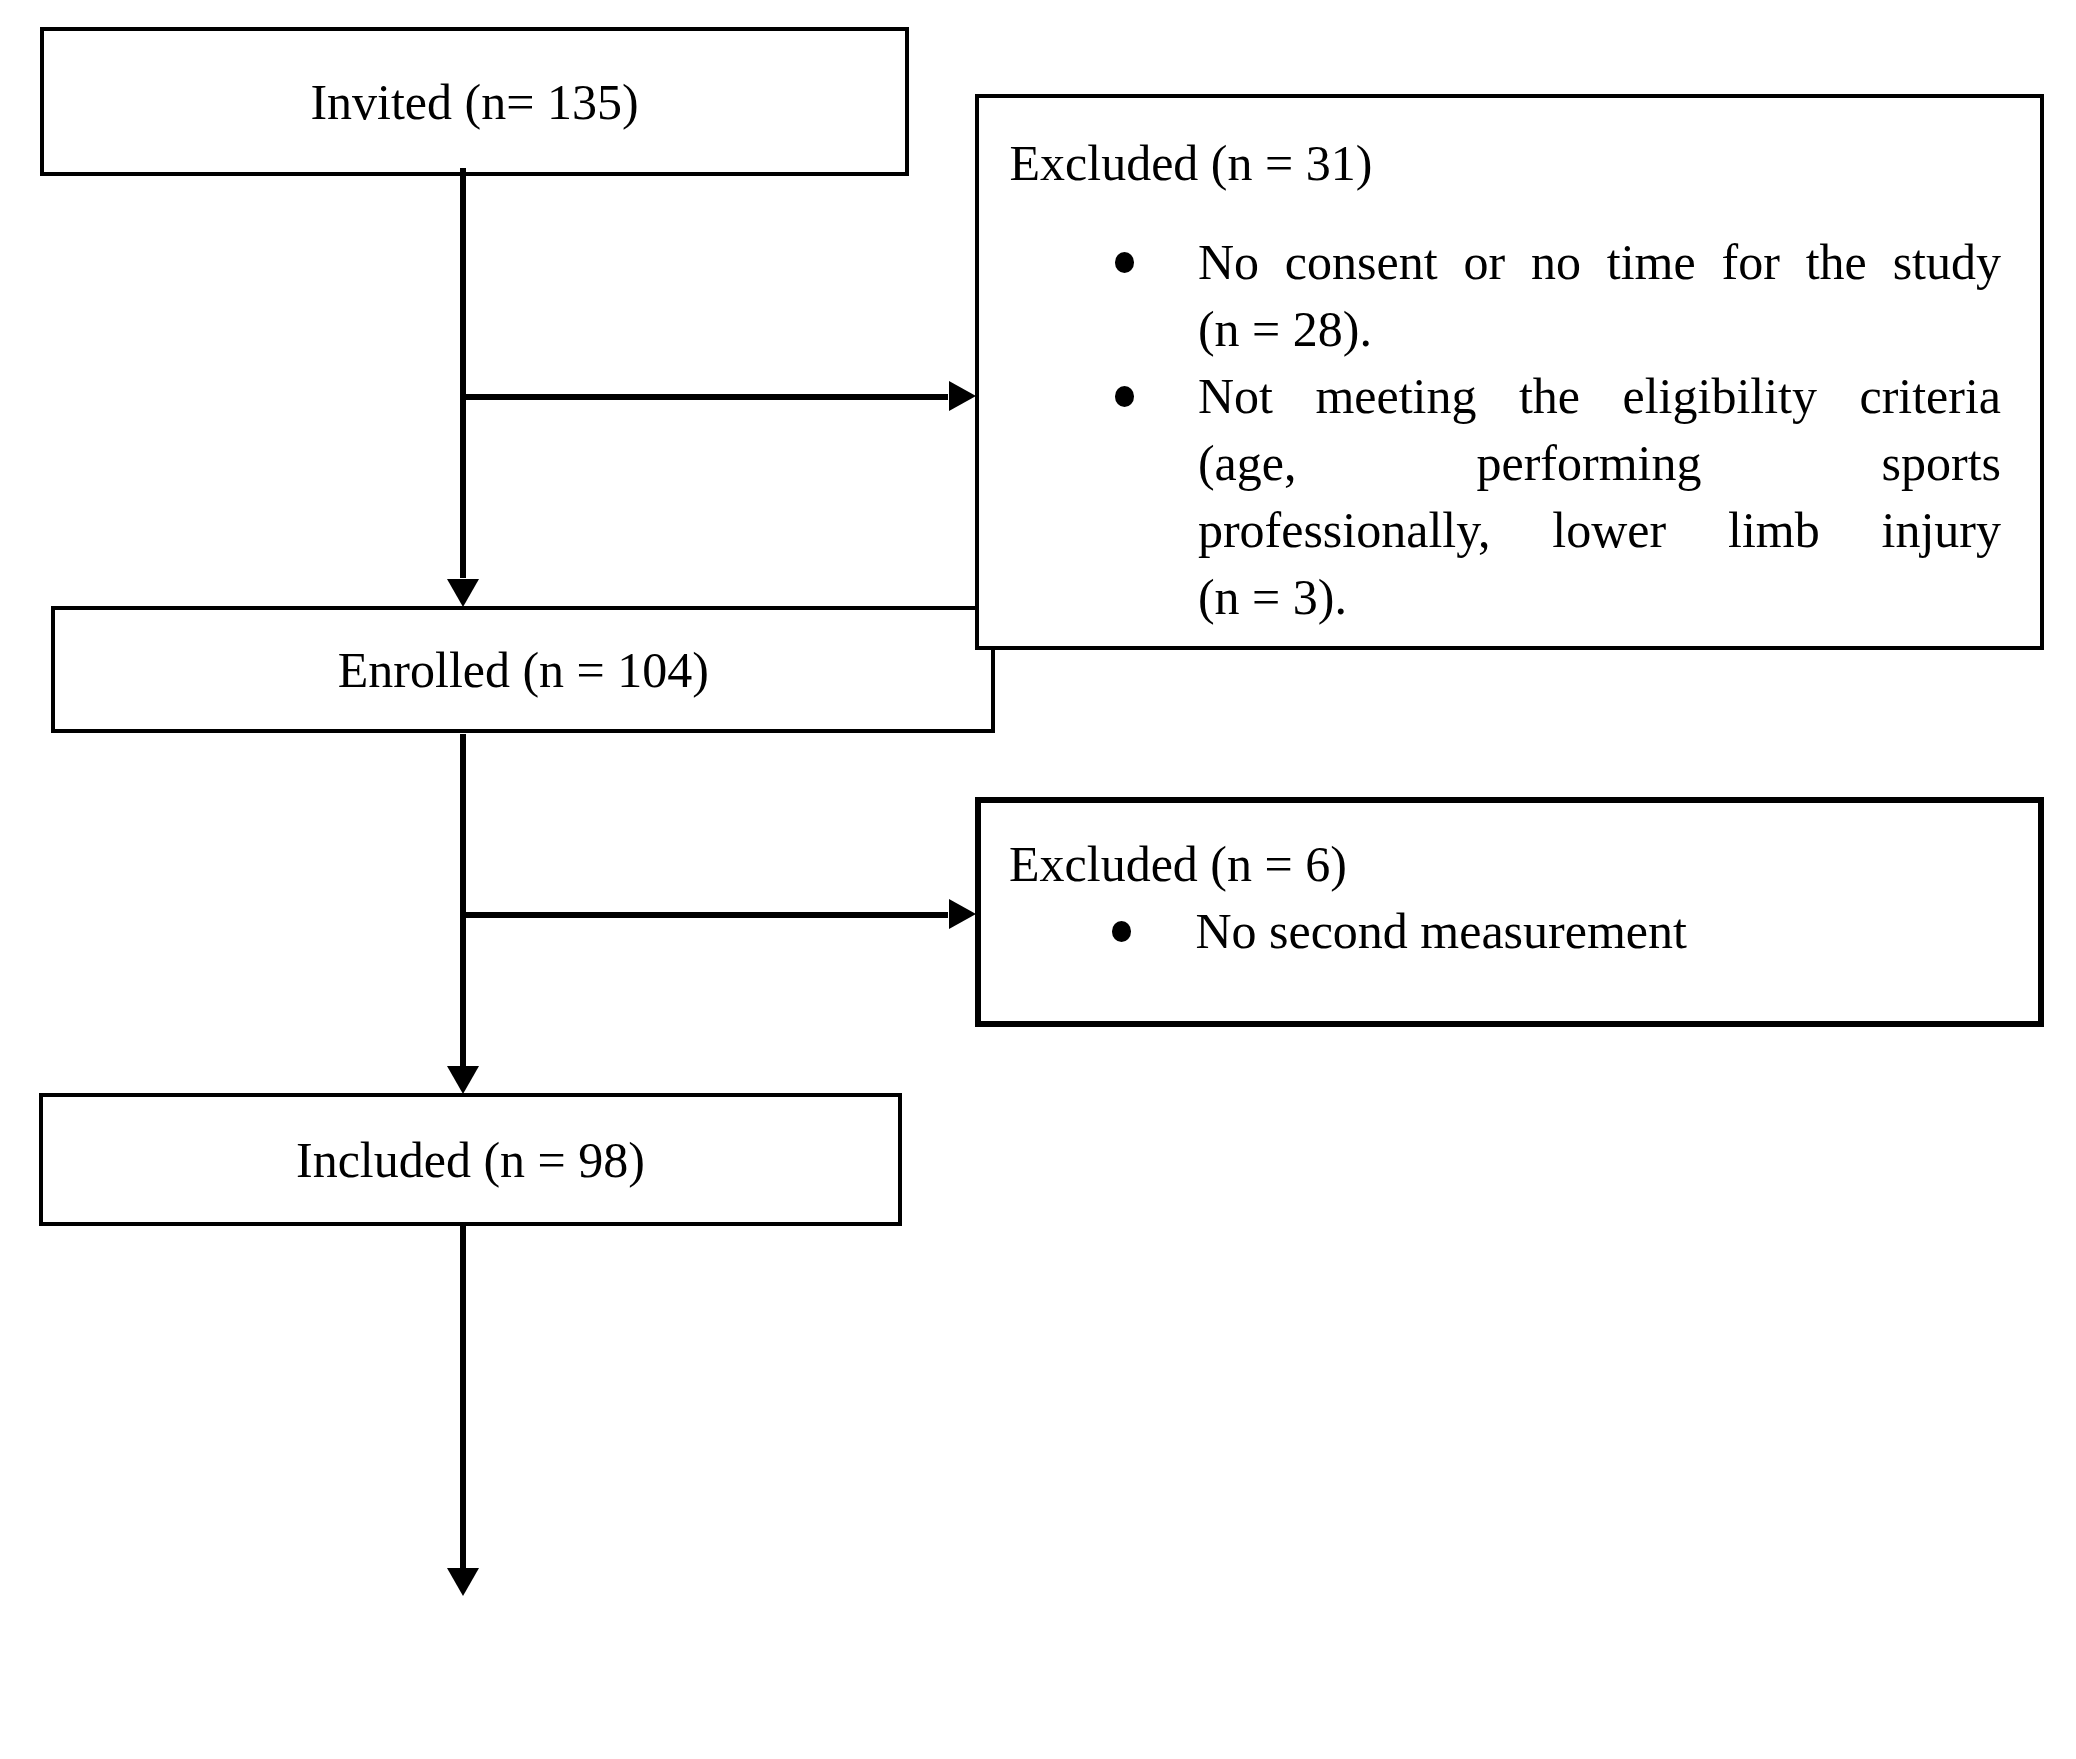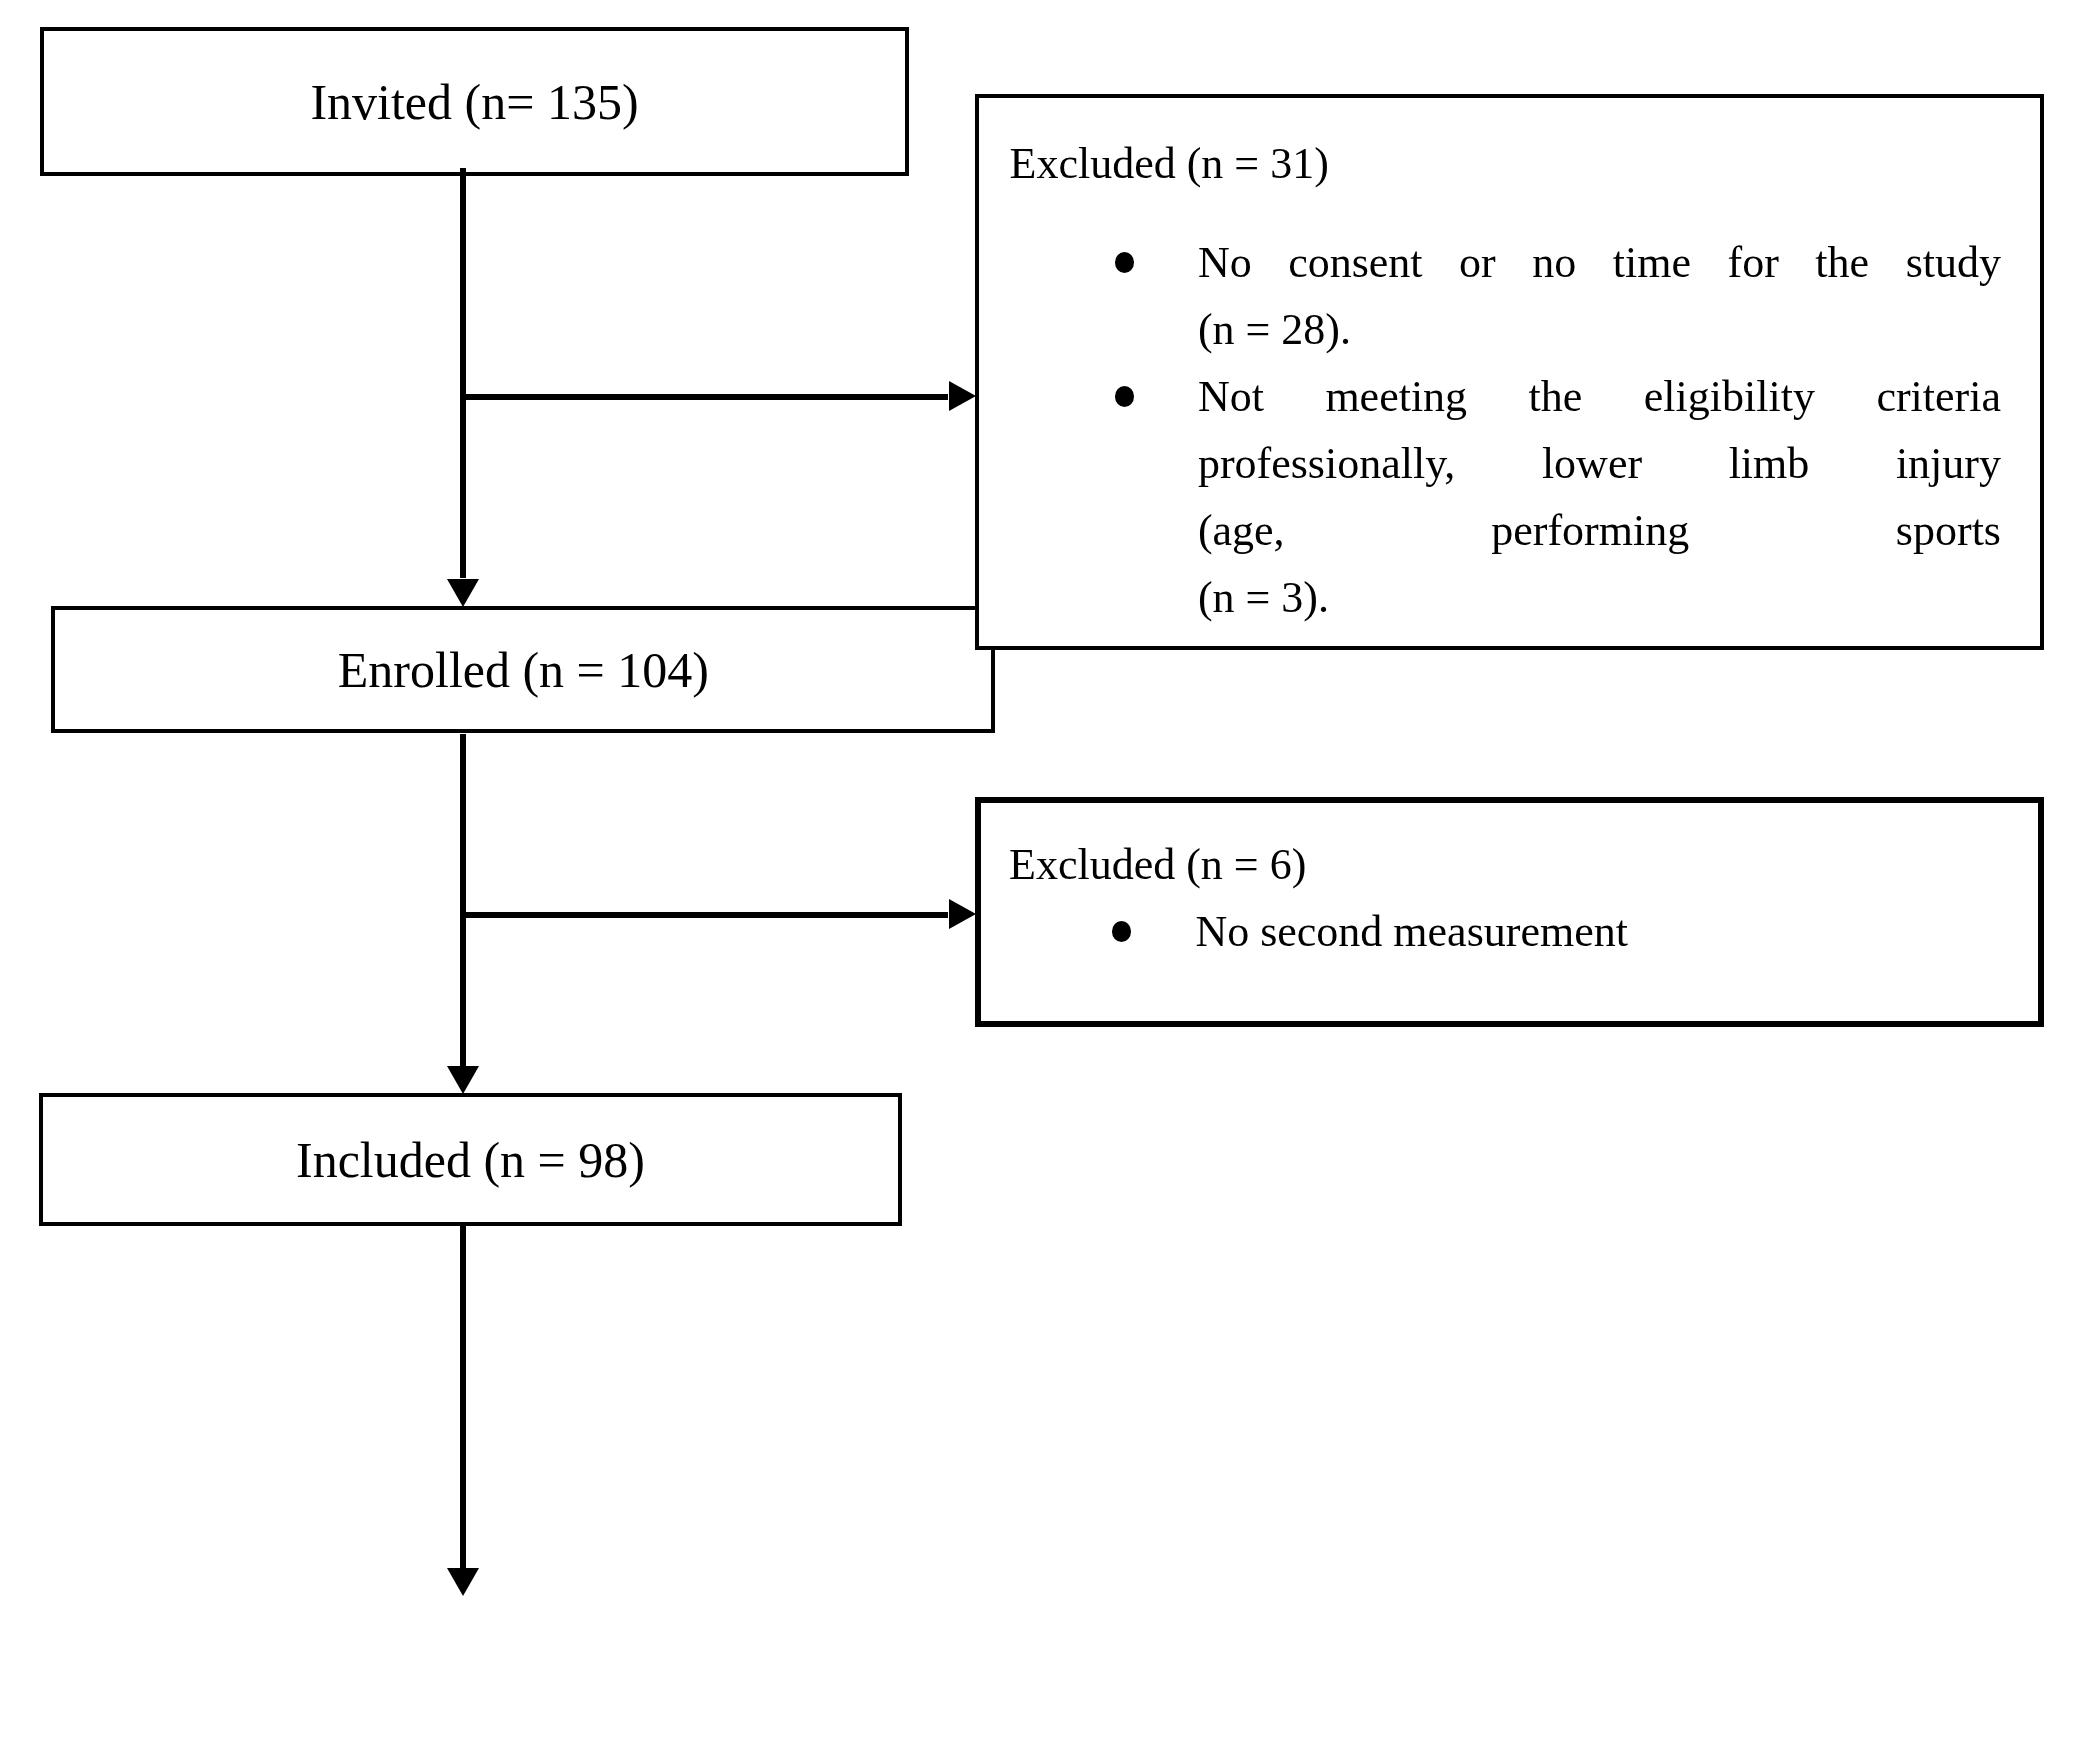--- a/index.html
+++ b/index.html
@@ -27,21 +27,21 @@
     justify-content: center;
     font-size: 50px;
     white-space: nowrap;
   }
   
   .excbox {
     position: absolute;
     box-sizing: border-box;
     border: 4.2px solid #000;
     background: #fff;
-    font-size: 44px;
+    font-size: 50px;
     line-height: 67px;
   }
   .exc-title {
     white-space: nowrap;
   }
   .brow {
     display: flex;
     align-items: flex-start;
   }
   .bdot {
@@ -108,22 +108,22 @@
         <span class="bdot" style="margin-left:105px;"></span>
         <div class="btext" style="width:825px;">
           <div class="jline">No consent or no time for the study</div>
           <div>(n = 28).</div>
         </div>
       </div>
       <div class="brow">
         <span class="bdot" style="margin-left:105px;"></span>
         <div class="btext" style="width:825px;">
           <div class="jline">Not meeting the eligibility criteria</div>
+          <div class="jline">(age, performing sports</div>
           <div class="jline">professionally, lower limb injury</div>
-          <div class="jline">(age, performing sports</div>
           <div>(n = 3).</div>
         </div>
       </div>
     </div>
   </div>
 
   <div class="excbox" style="left:975px; top:797px; width:1069px; height:230px; border-width:6.2px; padding:28px 39px 0 28px;">
     <div class="exc-title">Excluded (n = 6)</div>
     <div class="brow" style="margin-top:0;">
       <span class="bdot" style="margin-left:103px;"></span>

